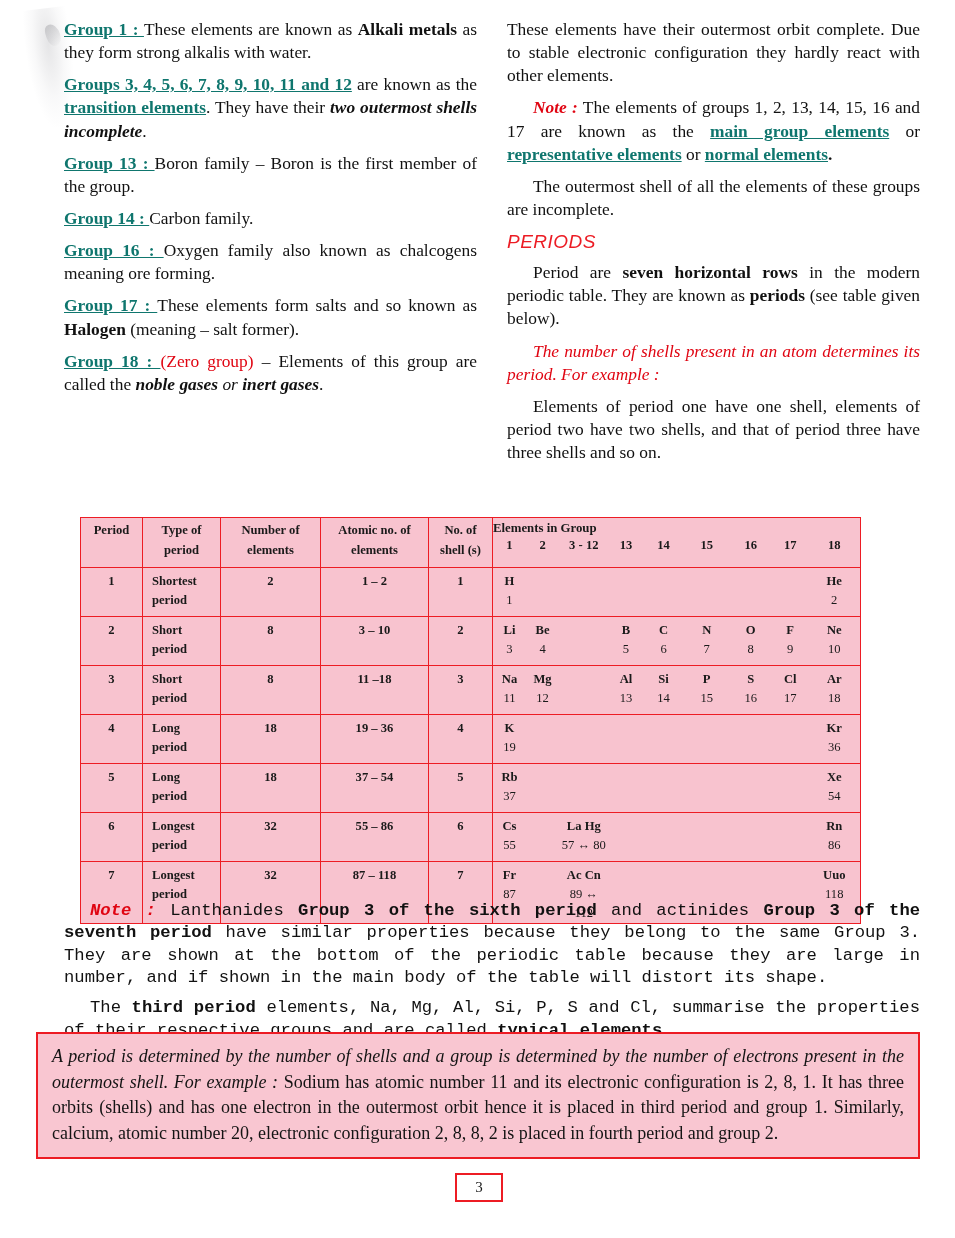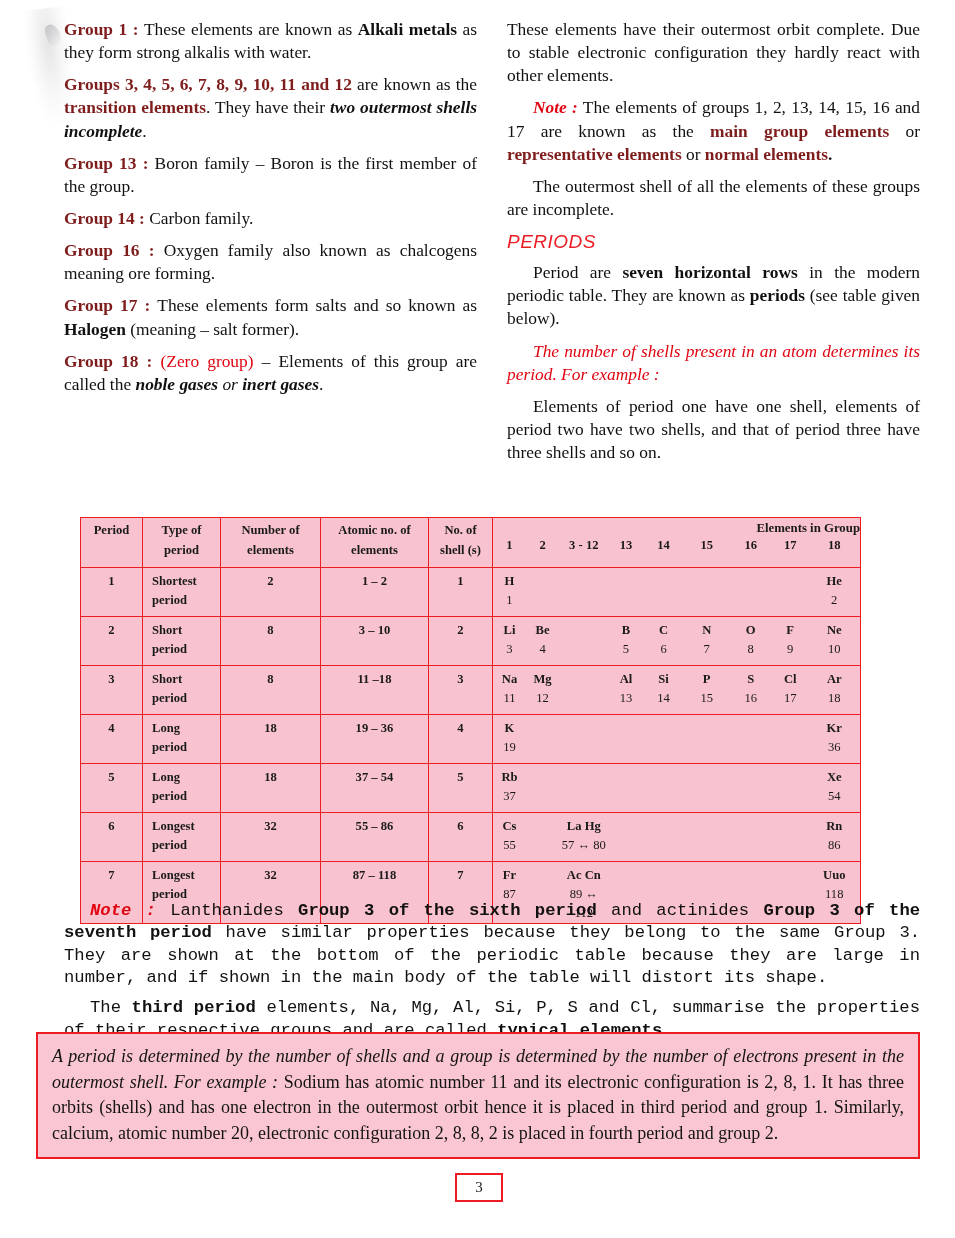--- a/index.html
+++ b/index.html
@@ -55,21 +55,21 @@
     margin: 0 0 9px 0;
     font-size: 17.4px;
     line-height: 1.33;
     text-align: justify;
     text-justify: inter-word;
   }
   .col p.indent {
     text-indent: 26px;
   }
   .red { color: #e00512; }
-  .red-b { color: #7f1d1d; font-weight: bold; }
+  .red-b { color: #0f766e; font-weight: bold; text-decoration: underline; }
   .b { font-weight: bold; }
   .i { font-style: italic; }
   .bi { font-weight: bold; font-style: italic; }
   .red-bi { color: #e00512; font-weight: bold; font-style: italic; }
   .red-i { color: #e00512; font-style: italic; }
 
   .section-head {
     color: #ec1c24;
     font-style: italic;
     font-weight: normal;
@@ -109,21 +109,21 @@
     font-size: 12.6px;
   }
   .hdr-cell .l2 { display:block; }
   .grp-head {
     text-align: center;
     padding-top: 3px !important;
     height: 46px;
   }
   .grp-title {
     display: block;
-    text-align: right;
+    text-align: left;
     font-size: 12.8px;
     font-weight: bold;
     margin-bottom: 2px;
   }
   .grp-nums {
     display: flex;
     width: 100%;
   }
   .grp-nums > span {
     text-align: center;

